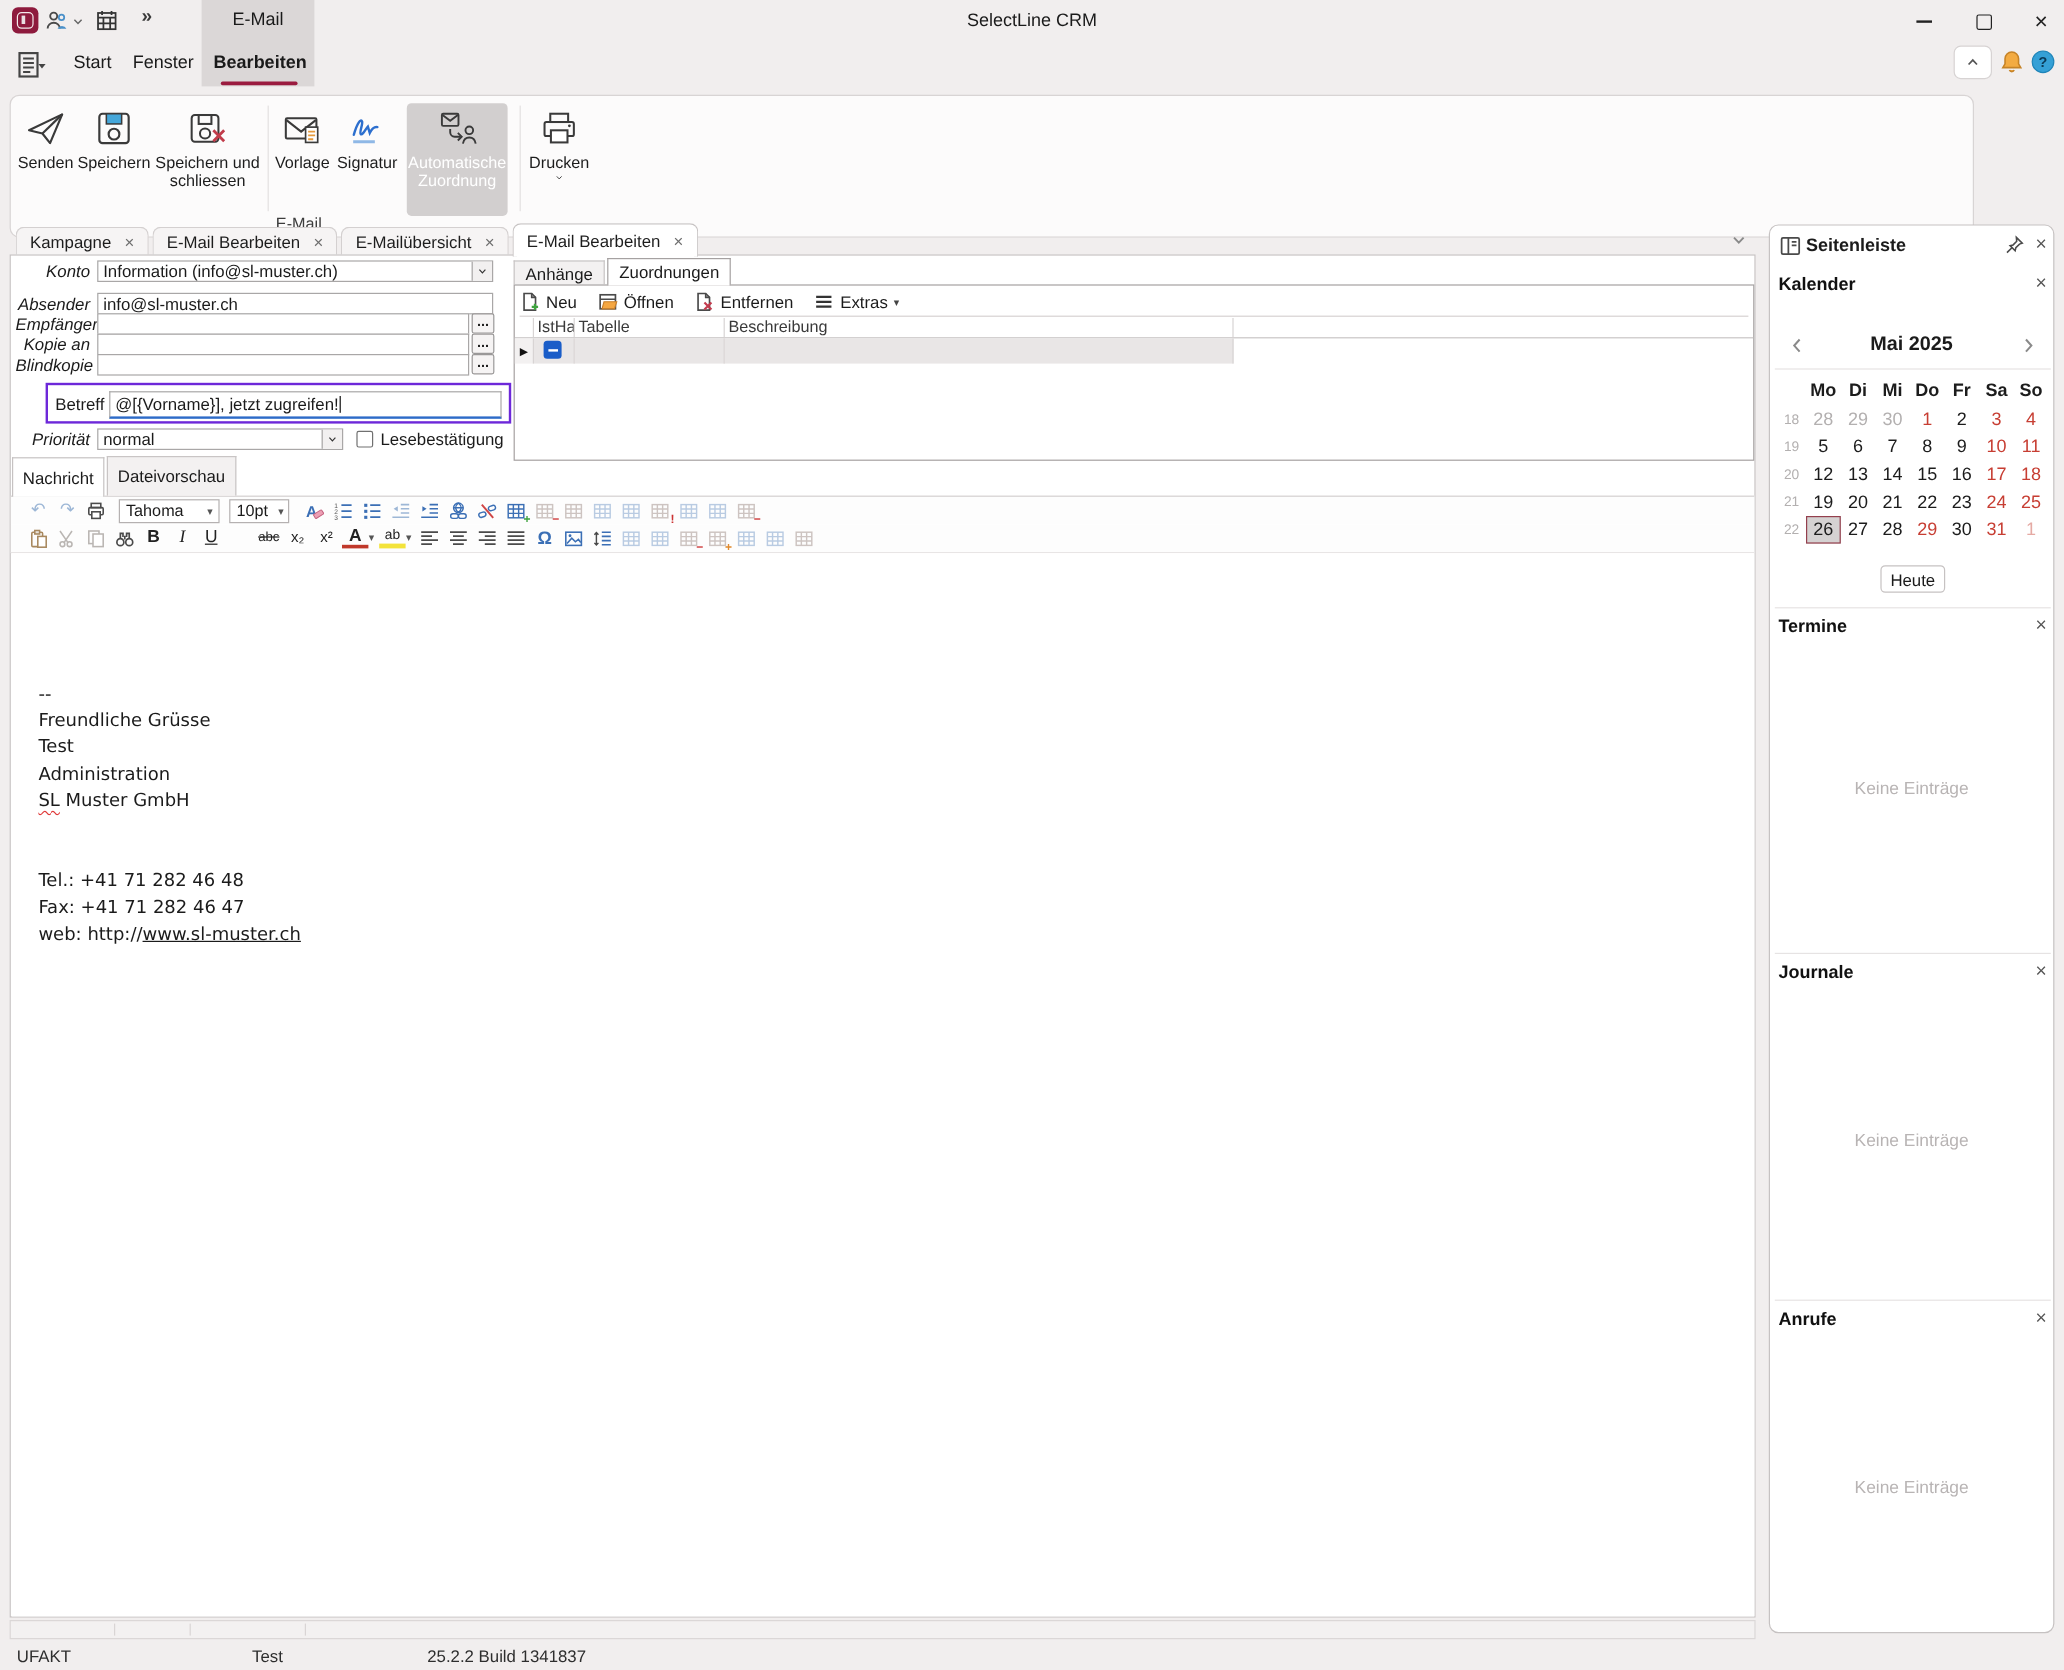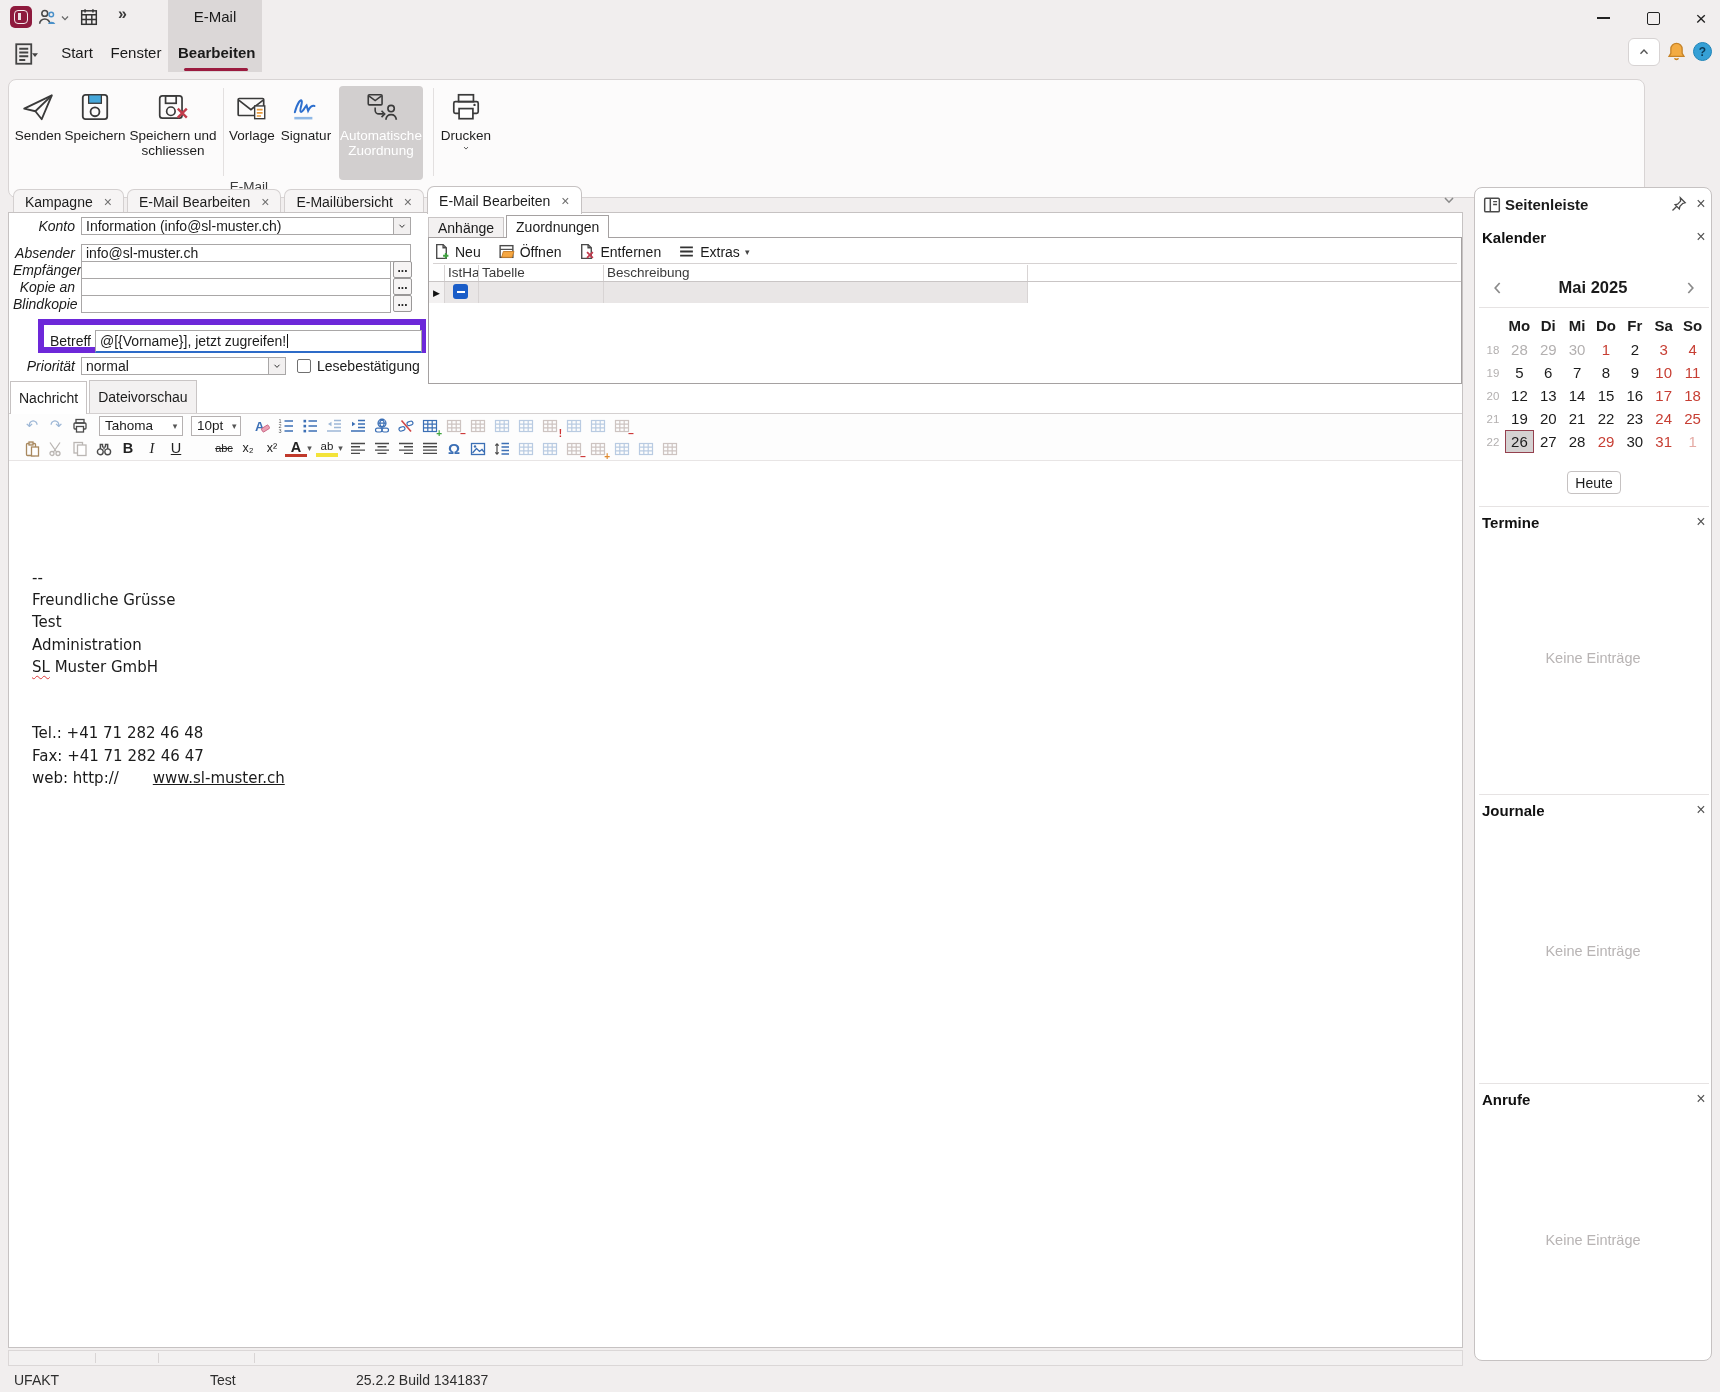--- a/index.html
+++ b/index.html
@@ -68,21 +68,21 @@
   #content-panel { position:absolute; left:8px; top:212px; width:1455px; height:1136px; background:#fff; border:1px solid #c6c2c2; }
 
   
   .frm-label { position:absolute; width:62px; left:4px; text-align:right; font-size:14px; color:#1b1b1b; line-height:17px;font-style:italic; }
   .field { position:absolute; left:72px; width:330px; height:18px; border:1px solid #a9a7a7; background:#fff; font-size:14px; line-height:16px; padding:0 4px; display:flex; align-items:center; }
   .combo { padding:0; }
   .combo .cval { flex:1; padding:0 4px; }
   .combo .cbtn { width:17px; align-self:stretch; background:#f2f0f0; border-left:1px solid #a9a7a7; display:flex; align-items:center; justify-content:center; color:#333; }
   .combo .cbtn svg { width:10px; height:10px; }
   .more-btn { position:absolute; left:384px; width:19px; height:17px; border:1px solid #9a9898; background:#f6f4f4; border-radius:2px; font-size:12px; font-weight:bold; line-height:12px; text-align:center; color:#222; }
-  #betreff-box { position:absolute; left:29px; top:106px; width:388px; height:34px; border:6px solid #6d28d9; }
+  #betreff-box { position:absolute; left:29px; top:106px; width:388px; height:34px; border:2px solid #6d28d9; }
   #betreff-label { position:absolute; left:6px; top:8px; width:41px; text-align:right; font-size:14px; }
   #betreff-field { position:absolute; left:51px; top:5px; width:327px; height:23px; border:1px solid #a9a7a7; border-bottom:2px solid #2d6bc8; background:#fff; font-size:14px; display:flex; align-items:center; padding:0 4px; }
   .caret-bar { display:inline-block; width:1px; height:14px; background:#111; margin-left:1px; }
   #prio-row { top:144px; }
   .checkbox { position:absolute; left:288px; top:146px; width:14px; height:14px; border:1px solid #707070; background:#fff; border-radius:2px; }
   #lese-label { position:absolute; left:308px; top:144px; font-size:14px; line-height:18px; }
 
   
   #z-tabs { position:absolute; left:419px; top:1px; height:23px; display:flex; align-items:flex-end; gap:2px; }
   .ztab { height:20px; background:#f3f1f1; border:1px solid #c9c5c5; border-bottom:none; display:flex; align-items:center; padding:0 9px; font-size:14px; }
@@ -133,21 +133,21 @@
   #size-combo { width:50px; margin-right:8px; }
   .tb-combo .cval { flex:1; padding:0 5px; }
   .tb-combo .cbtn { width:14px; color:#555; font-size:9px; text-align:center; }
 
   
   #editor-body { position:absolute; left:1px; top:248px; width:1452px; height:886px; background:#fff; }
   #signature { position:absolute; left:22px; top:106px; font-size:15px; line-height:22.2px; color:#1b1b1b; font-family:"DejaVu Sans", sans-serif; }
   #signature p { margin:0; }
   .blank-line { height:22.2px; }
   .spell { text-decoration:underline wavy #e03b3b 1px; text-underline-offset:3px; }
-  .weblink { text-decoration:underline;margin-left:34px; }
+  .weblink { text-decoration:underline; }
 
   
   #inner-strip { position:absolute; left:8px; top:1350px; width:1455px; height:16px; background:#f3f1f1; border:1px solid #dbd7d7; }
   #inner-strip span { position:absolute; top:2px; bottom:2px; width:1px; background:#d9d5d5; }
   #statusbar { position:absolute; left:0; top:1368px; width:1720px; height:24px; font-size:14px; color:#2e2e2e; }
   #statusbar .sb { position:absolute; top:4px; }
 
   
   #sidebar { position:absolute; left:1474px; top:187px; width:238px; height:1174px; background:#fff; border:1px solid #c6c2c2; border-radius:8px; }
   #sb-header { position:absolute; left:0; top:5px; width:100%; height:24px; }
@@ -411,20 +411,21 @@
   <svg class="qat-icon" style="left:38px">
       <use href="#i-people"></use>
     </svg>
   <svg class="qat-chevron" style="left:59px;color:#666">
       <use href="#i-chdn"></use>
     </svg>
   <svg class="qat-icon" style="left:80px">
       <use href="#i-cal16"></use>
     </svg>
   <div id="ff-icon">»</div>
+  <div id="app-title">SelectLine CRM</div>
   <div class="winbtn" id="min-btn" style="left:1588px"></div>
   <div class="winbtn" id="max-btn" style="left:1638px"></div>
   <div class="winbtn" id="close-btn" style="left:1686px">×</div>
 </div>
 
 <div id="menubar">
   <svg id="menulist-icon">
       <use href="#i-menulist"></use>
     </svg>
   <div class="menu-item" id="menu-start">Start</div>

